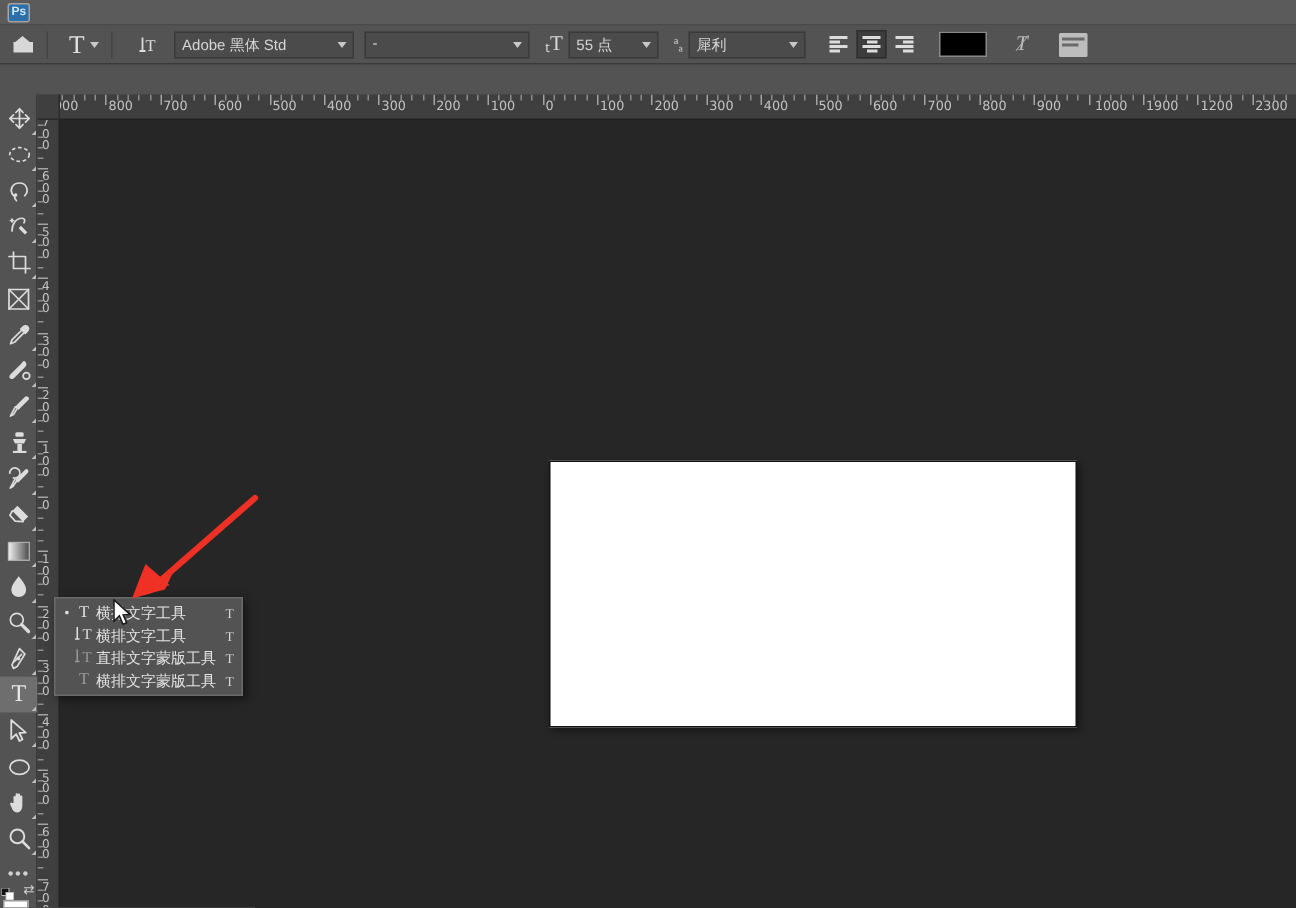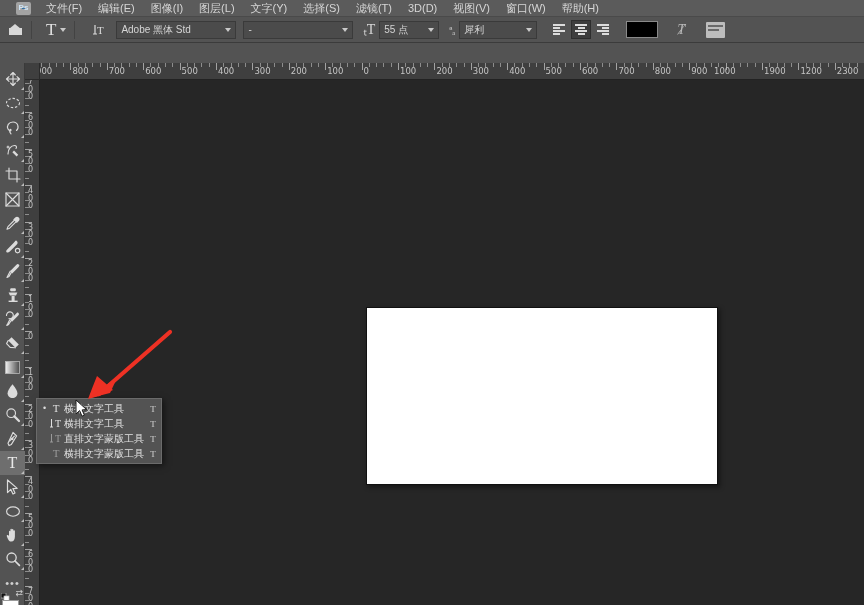--- a/index.html
+++ b/index.html
@@ -11,22 +11,22 @@
   }
   #app{ position:relative; width:864px; height:605px; }
 
   
   .menubar{
     position:absolute; left:0; top:0; width:864px; height:17px;
     background:#5b5b5b; display:flex; align-items:center;
     border-bottom:1px solid #4a4a4a;
   }
   .ps-logo{
-    width:15px;height:13px;margin-left:16px;margin-right:7px;
-    background:#2d6fa8; border:6px solid #a3a3a3; border-radius:2px;
+    width:15px;height:13px;margin-left:5px;margin-right:7px;
+    background:#2d6fa8; border:1px solid #a3a3a3; border-radius:2px;
     display:flex;align-items:center;justify-content:center;
     font-size:8px;color:#cfe6f7;font-weight:bold;line-height:1;
   }
   .menu-item{
     color:#d6d6d6; font-size:11px; padding:0 8px; height:17px;
     line-height:17px; white-space:nowrap; cursor:default;
   }
 
   
   .optionsbar{
@@ -221,33 +221,20 @@
   .arrow-svg{ position:absolute;left:0;top:0;width:864px;height:605px;
               pointer-events:none;z-index:50; }
 </style>
 </head>
 <body>
 
 <div id="app">
 
   <div class="menubar">
     <div class="ps-logo">Ps</div>
-    <div id="menu-items" style="display:flex">
-        <div class="menu-item">文件(F)</div>
-        <div class="menu-item">编辑(E)</div>
-        <div class="menu-item">图像(I)</div>
-        <div class="menu-item">图层(L)</div>
-        <div class="menu-item">文字(Y)</div>
-        <div class="menu-item">选择(S)</div>
-        <div class="menu-item">滤镜(T)</div>
-        <div class="menu-item">3D(D)</div>
-        <div class="menu-item">视图(V)</div>
-        <div class="menu-item">窗口(W)</div>
-        <div class="menu-item">帮助(H)</div>
-      </div>
   </div>
 
   <div class="optionsbar">
     <div class="home-btn">
         <div class="home-ico"></div>
       </div>
     <div class="ob-sep"></div>
 
     <div class="tool-preset">
       <span class="tp-T">T</span>
@@ -591,21 +578,21 @@
       <div class="rh-tick" style="left: 627.36px; height: 4px;"></div>
       <div class="rh-tick" style="left: 634.64px; height: 4px;"></div>
       <div class="rh-tick" style="left: 641.92px; height: 4px;"></div>
       <div class="rh-tick major" style="left: 649.2px;"></div>
       <div class="rh-lbl" style="left: 649.2px;">900</div>
       <div class="rh-tick" style="left: 656.48px; height: 4px;"></div>
       <div class="rh-tick" style="left: 663.76px; height: 4px;"></div>
       <div class="rh-tick" style="left: 671.04px; height: 4px;"></div>
       <div class="rh-tick" style="left: 678.32px; height: 4px;"></div>
       <div class="rh-tick major" style="left: 685.6px;"></div>
-      <div class="rh-lbl" style="left: 672px;">1000</div>
+      <div class="rh-lbl" style="left: 688px;">1000</div>
       <div class="rh-tick" style="left: 692.88px; height: 4px;"></div>
       <div class="rh-tick" style="left: 700.16px; height: 4px;"></div>
       <div class="rh-tick" style="left: 707.44px; height: 4px;"></div>
       <div class="rh-tick" style="left: 714.72px; height: 4px;"></div>
       <div class="rh-tick major" style="left: 722px;"></div>
       <div class="rh-lbl" style="left: 722px;">1900</div>
       <div class="rh-tick" style="left: 729.28px; height: 4px;"></div>
       <div class="rh-tick" style="left: 736.56px; height: 4px;"></div>
       <div class="rh-tick" style="left: 743.84px; height: 4px;"></div>
       <div class="rh-tick" style="left: 751.12px; height: 4px;"></div>

